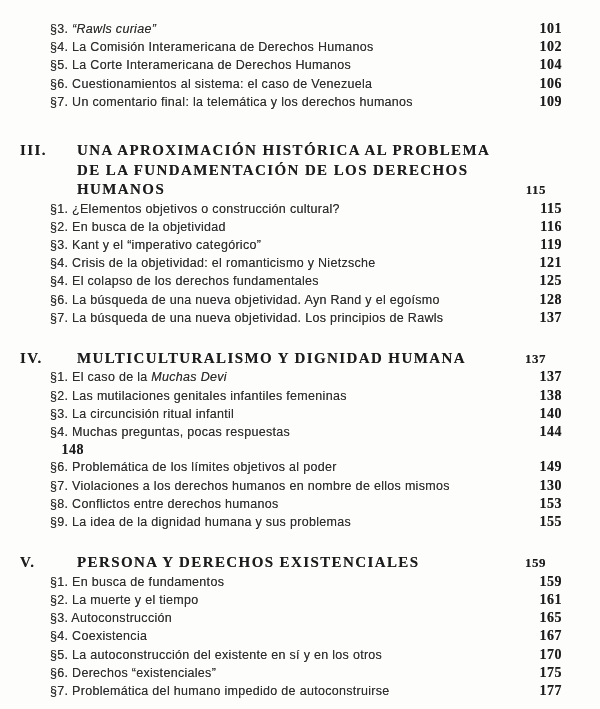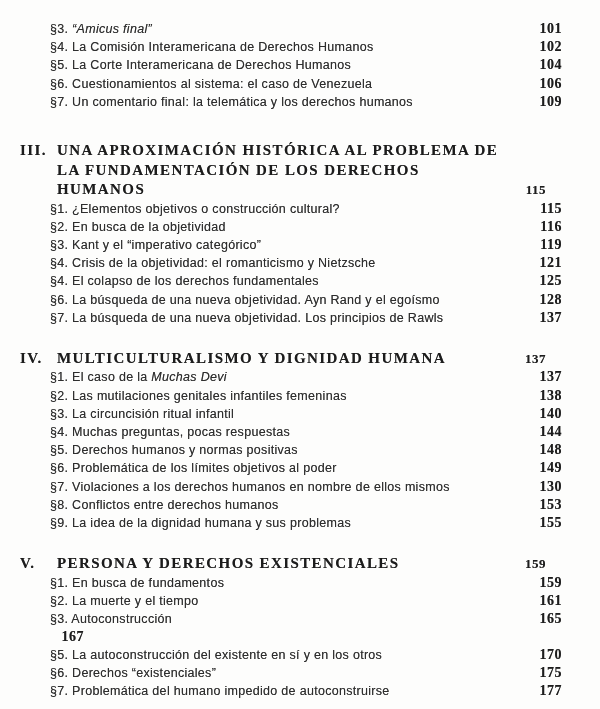--- a/index.html
+++ b/index.html
@@ -72,35 +72,36 @@
     color: #1c1c1c;
     text-shadow: 0 0 0.5px rgba(20,20,20,0.5);
   }
   .row.heading .numeral {
     flex: 0 0 37px;
     align-self: flex-start;
   }
   .row.heading .title {
     flex: 1 1 auto;
     max-width: 470px;
+    margin-left: 20px;
   }
   .row.heading .page-num {
     align-self: flex-end;
     font-size: 13px;
     line-height: 19.5px;
   }
 </style>
 </head>
 <body>
 
 <div class="scan-page">
   <div class="toc">
     <div class="block-continued" id="continued-block">
         <div class="row entry">
-    <span class="label"><span class="pre">§3. </span><i class="em">“Amicus final”</i><span class="post"></span></span>
+    <span class="label"><span class="pre">§3. </span><i class="em">“Rawls curiae”</i><span class="post"></span></span>
     <span class="page-num">101</span>
   </div>
         <div class="row entry">
     <span class="label"><span class="pre">§4. La Comisión Interamericana de Derechos Humanos</span><i class="em"></i><span class="post"></span></span>
     <span class="page-num">102</span>
   </div>
         <div class="row entry">
     <span class="label"><span class="pre">§5. La Corte Interamericana de Derechos Humanos</span><i class="em"></i><span class="post"></span></span>
     <span class="page-num">104</span>
   </div>
@@ -168,21 +169,20 @@
   </div>
             <div class="row entry">
     <span class="label"><span class="pre">§3. La circuncisión ritual infantil</span><i class="em"></i><span class="post"></span></span>
     <span class="page-num">140</span>
   </div>
             <div class="row entry">
     <span class="label"><span class="pre">§4. Muchas preguntas, pocas respuestas</span><i class="em"></i><span class="post"></span></span>
     <span class="page-num">144</span>
   </div>
             <div class="row entry">
-    <span class="label"><span class="pre">§5. Derechos humanos y normas positivas</span><i class="em"></i><span class="post"></span></span>
     <span class="page-num">148</span>
   </div>
             <div class="row entry">
     <span class="label"><span class="pre">§6. Problemática de los límites objetivos al poder</span><i class="em"></i><span class="post"></span></span>
     <span class="page-num">149</span>
   </div>
             <div class="row entry">
     <span class="label"><span class="pre">§7. Violaciones a los derechos humanos en nombre de ellos mismos</span><i class="em"></i><span class="post"></span></span>
     <span class="page-num">130</span>
   </div>
@@ -209,20 +209,21 @@
   </div>
             <div class="row entry">
     <span class="label"><span class="pre">§2. La muerte y el tiempo</span><i class="em"></i><span class="post"></span></span>
     <span class="page-num">161</span>
   </div>
             <div class="row entry">
     <span class="label"><span class="pre">§3. Autoconstrucción</span><i class="em"></i><span class="post"></span></span>
     <span class="page-num">165</span>
   </div>
             <div class="row entry">
+    <span class="label"><span class="pre">§4. Coexistencia</span><i class="em"></i><span class="post"></span></span>
     <span class="page-num">167</span>
   </div>
             <div class="row entry">
     <span class="label"><span class="pre">§5. La autoconstrucción del existente en sí y en los otros</span><i class="em"></i><span class="post"></span></span>
     <span class="page-num">170</span>
   </div>
             <div class="row entry">
     <span class="label"><span class="pre">§6. Derechos “existenciales”</span><i class="em"></i><span class="post"></span></span>
     <span class="page-num">175</span>
   </div>

